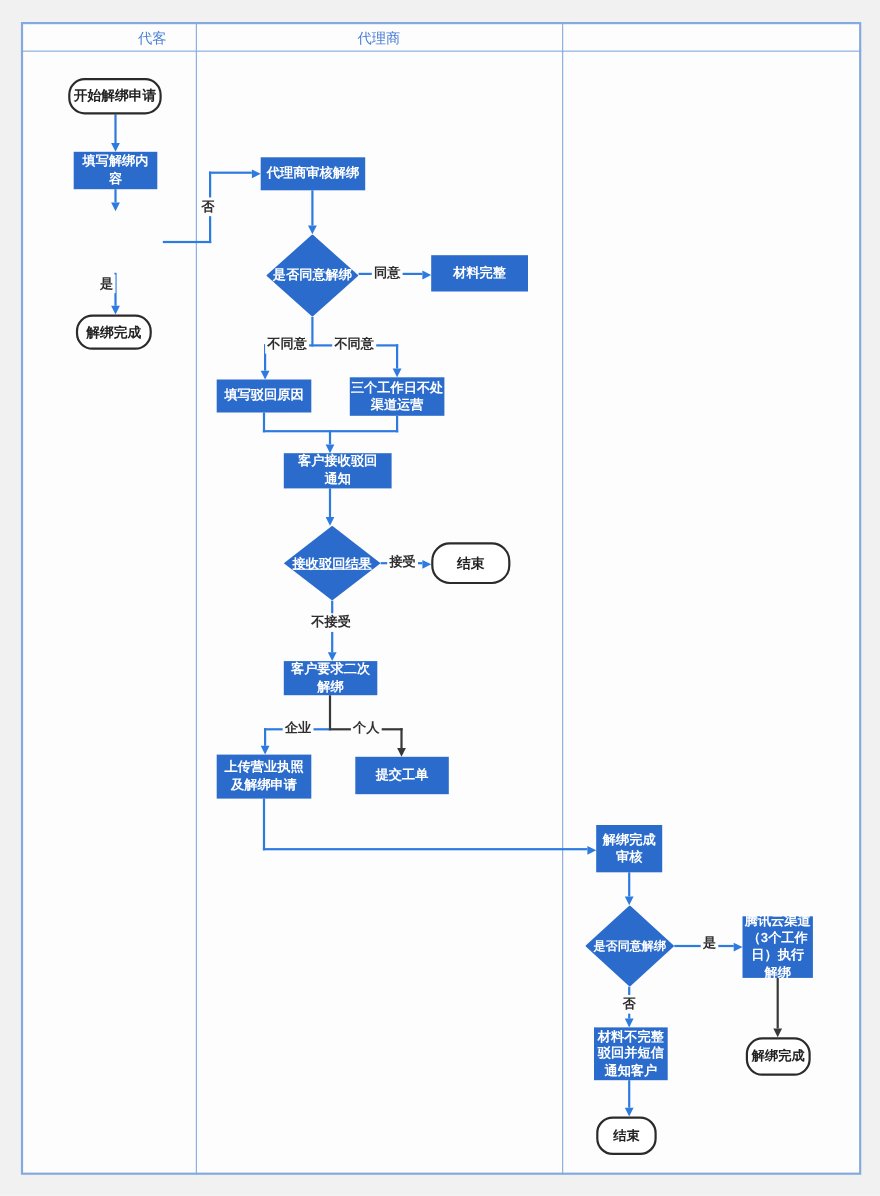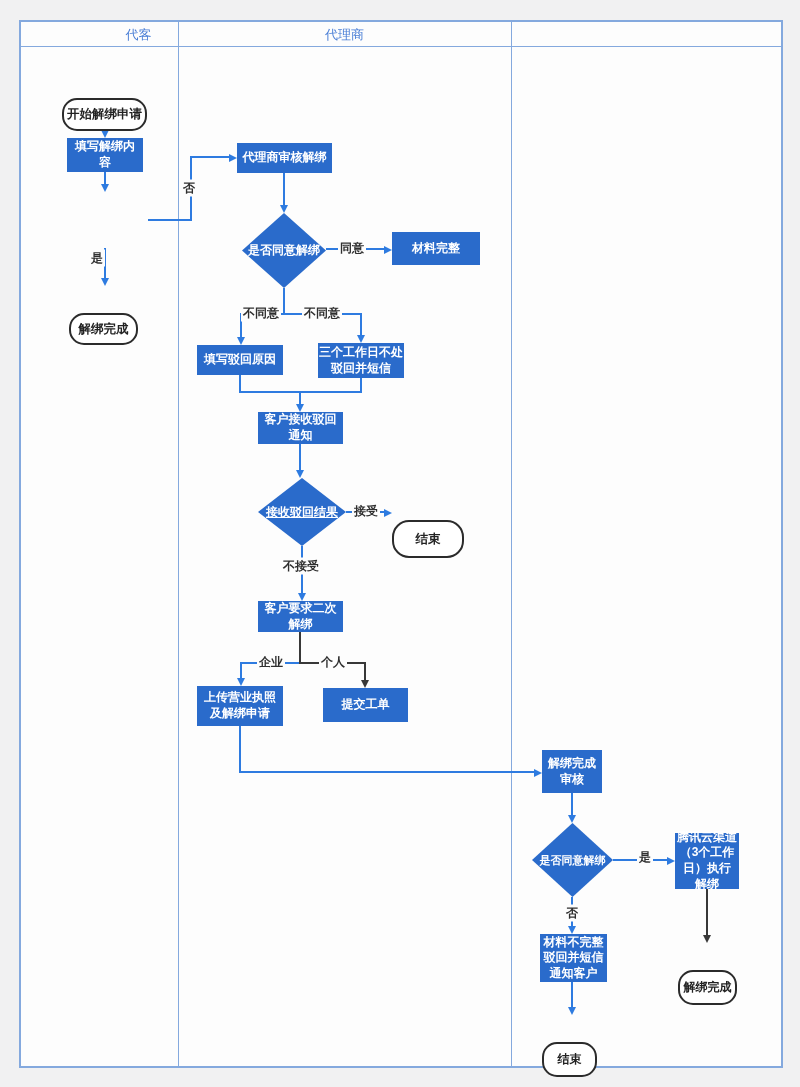--- a/index.html
+++ b/index.html
@@ -11,21 +11,21 @@
   .lane-title{position:absolute;top:26px;text-align:center;color:#4b7fd6;font-size:13px;z-index:2;}
   .hline,.vline{position:absolute;background:#2e7be0;z-index:2;}
   .hline{height:2px;}
   .vline{width:2px;}
   .hline.dark,.vline.dark{background:#383838;}
   .ad{position:absolute;width:0;height:0;border-left:4px solid transparent;border-right:4px solid transparent;border-top:8px solid #2e7be0;z-index:2;}
   .ar{position:absolute;width:0;height:0;border-top:4px solid transparent;border-bottom:4px solid transparent;border-left:8px solid #2e7be0;z-index:2;}
   .ad.dark{border-top-color:#383838;}
   .elabel{position:absolute;transform:translate(-50%,-50%);font-size:12px;font-weight:bold;color:#2f2f2f;background:#fdfdfd;padding:0 2px;white-space:nowrap;z-index:3;}
   .nrect{position:absolute;box-sizing:border-box;background:#2a6bcb;color:#fff;display:flex;align-items:center;justify-content:center;text-align:center;font-size:12px;font-weight:bold;line-height:1.3;white-space:pre-line;z-index:4;}
-  .nround{position:absolute;box-sizing:border-box;background:#fff;border:2px solid #2b2b2b;border-radius:15px;color:#222;display:flex;align-items:center;justify-content:center;text-align:center;font-size:12.5px;font-weight:bold;z-index:4;margin-top:27px;}
+  .nround{position:absolute;box-sizing:border-box;background:#fff;border:2px solid #2b2b2b;border-radius:15px;color:#222;display:flex;align-items:center;justify-content:center;text-align:center;font-size:12.5px;font-weight:bold;z-index:4;}
   .ndia{position:absolute;box-sizing:border-box;background:#2a6bcb;color:#fff;display:flex;align-items:center;justify-content:center;text-align:center;font-size:12px;font-weight:bold;clip-path:polygon(50% 0,100% 50%,50% 100%,0 50%);z-index:4;}
 </style>
 </head>
 <body>
 
 <div id="canvas">
 
   <div class="table-bg" style="left:19px;top:20px;width:764px;height:1048px;"></div>
   <div class="hdr-line" style="left:19px;top:46px;width:764px;"></div>
   <div class="lane-line" style="left:178px;top:20px;height:1048px;"></div>
@@ -117,22 +117,22 @@
   <div class="nround" style="left:62px;top:71px;width:85px;height:33px;">开始解绑申请</div>
   <div class="nrect" style="left:67px;top:138px;width:76px;height:34px;">填写解绑内
 容</div>
   <div class="nround" style="left:69px;top:286px;width:69px;height:32px;">解绑完成</div>
 
   <div class="nrect" style="left:237px;top:143px;width:95px;height:30px;">代理商审核解绑</div>
   <div class="ndia" style="left:242px;top:213px;width:84px;height:75px;">是否同意解绑</div>
   <div class="nrect" style="left:392px;top:232px;width:88px;height:33px;">材料完整</div>
   <div class="nrect" style="left:197px;top:345px;width:86px;height:30px;">填写驳回原因</div>
   <div class="nrect" style="left:318px;top:343px;width:86px;height:35px;">三个工作日不处
-驳回并短信</div>
-  <div class="nrect" style="left:258px;top:412px;width:85px;height:32px;">客户接收驳回
+渠道运营</div>
+  <div class="nrect" style="left:258px;top:412px;width:98px;height:32px;">客户接收驳回
 通知</div>
   <div class="ndia" style="left:258px;top:478px;width:88px;height:68px;text-decoration:underline;">接收驳回结果</div>
   <div class="nround" style="left:392px;top:493px;width:72px;height:38px;border-radius:17px;">结束</div>
   <div class="nrect" style="left:258px;top:601px;width:85px;height:31px;">客户要求二次
 解绑</div>
   <div class="nrect" style="left:197px;top:686px;width:86px;height:40px;">上传营业执照
 及解绑申请</div>
   <div class="nrect" style="left:323px;top:688px;width:85px;height:34px;">提交工单</div>
 
   <div class="nrect" style="left:542px;top:750px;width:60px;height:43px;">解绑完成

